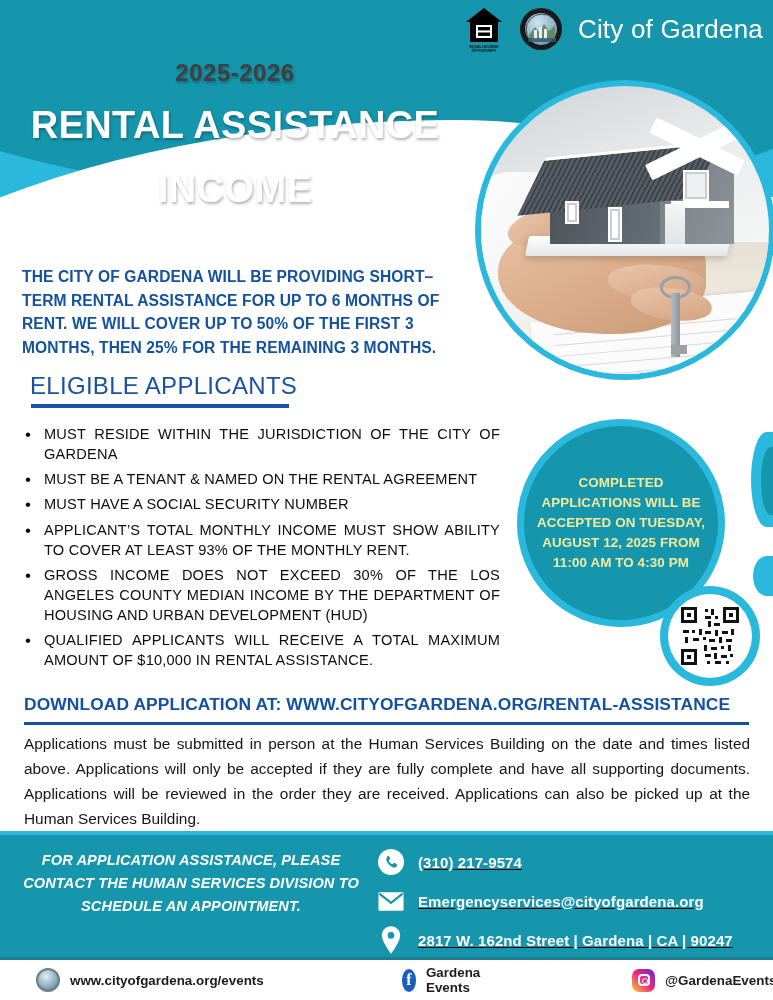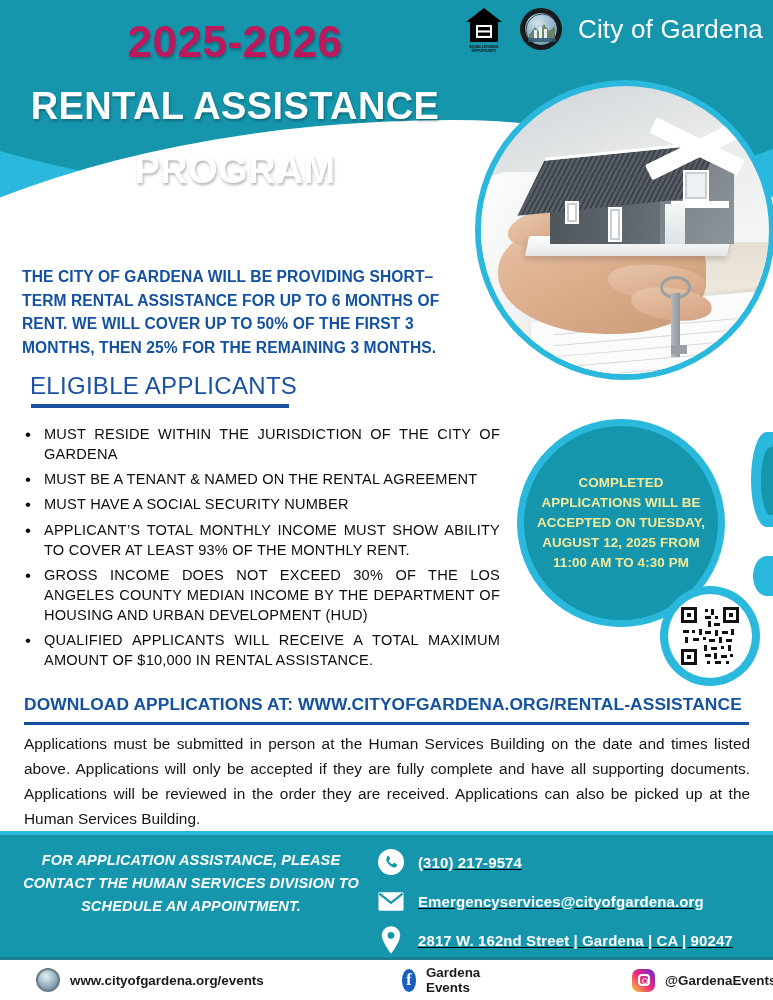--- a/index.html
+++ b/index.html
@@ -43,23 +43,24 @@
     background:#ffffff;
     border-top-left-radius:64% 86%;
     border-top-right-radius:42% 72%;
   }
 
   .title-block{
     position:absolute; left:0; top:14px; width:470px;
     z-index:6; text-align:center;
   }
   .title-year{
-    font-size:44px; font-weight:bold; color:#be185d;
+    font-size:24px; font-weight:bold; color:#404040;
     letter-spacing:0.5px; line-height:1.25;
     text-shadow:1px 2px 3px rgba(0,0,0,0.30);
+    margin-top:44px;
   }
   .title-main{
     font-size:38px; font-weight:bold; color:#ffffff;
     letter-spacing:0.4px; line-height:1.36; margin-top:12px;
     text-shadow:1px 2px 3px rgba(0,0,0,0.30);
   }
 
   
   .logo-row{
     position:absolute; right:10px; top:6px; z-index:8;
@@ -277,21 +278,21 @@
 <div class="header-band">
   <div class="hdr-teal"></div>
   <div class="hdr-cyan-swoosh"></div>
   <div class="hdr-teal-swoosh"></div>
   <div class="hdr-white-mask"></div>
 </div>
 
 <div class="title-block">
   <div class="title-year">2025-2026</div>
   <div class="title-main">RENTAL ASSISTANCE</div>
-  <div class="title-main">PROGRAM</div>
+  <div class="title-main">INCOME</div>
 </div>
 
 <div class="logo-row">
   <div class="eho-logo">
     <svg viewBox="0 0 40 40" width="40" height="40" aria-hidden="true">
       <path d="M20 2 L38 16 L34 16 L34 36 L6 36 L6 16 L2 16 Z" fill="#000"></path>
       <rect x="12" y="19" width="16" height="13" fill="#fff"></rect>
       <rect x="14" y="21" width="12" height="3.4" fill="#000"></rect>
       <rect x="14" y="26.5" width="12" height="3.4" fill="#000"></rect>
     </svg>
@@ -405,21 +406,21 @@
       <div class="qr-cell" style="left:33px;top:46px;width:3px;height:6px"></div>
       <div class="qr-cell" style="left:40px;top:48px;width:6px;height:3px"></div>
       <div class="qr-cell" style="left:49px;top:47px;width:3px;height:3px"></div>
       <div class="qr-cell" style="left:26px;top:54px;width:3px;height:3px"></div>
       <div class="qr-cell" style="left:34px;top:54px;width:6px;height:3px"></div>
       <div class="qr-cell" style="left:45px;top:54px;width:3px;height:3px"></div>
     </div>
   </div>
 </div>
 
-<div class="dl-line">DOWNLOAD APPLICATIONS AT: WWW.CITYOFGARDENA.ORG/RENTAL-ASSISTANCE</div>
+<div class="dl-line">DOWNLOAD APPLICATION AT: WWW.CITYOFGARDENA.ORG/RENTAL-ASSISTANCE</div>
 <div class="dl-rule"></div>
 <div class="dl-para">Applications must be submitted in person at the Human Services Building on the date and times listed above. Applications will only be accepted if they are fully complete and have all supporting documents. Applications will be reviewed in the order they are received. Applications can also be picked up at the Human Services Building.</div>
 
 <div class="footer-line"></div>
 <div class="footer">
   <div class="foot-left">FOR APPLICATION ASSISTANCE, PLEASE CONTACT THE HUMAN SERVICES DIVISION TO SCHEDULE AN APPOINTMENT.</div>
 
   <div class="foot-right">
     <div class="contact-row">
       <span class="c-icon">

